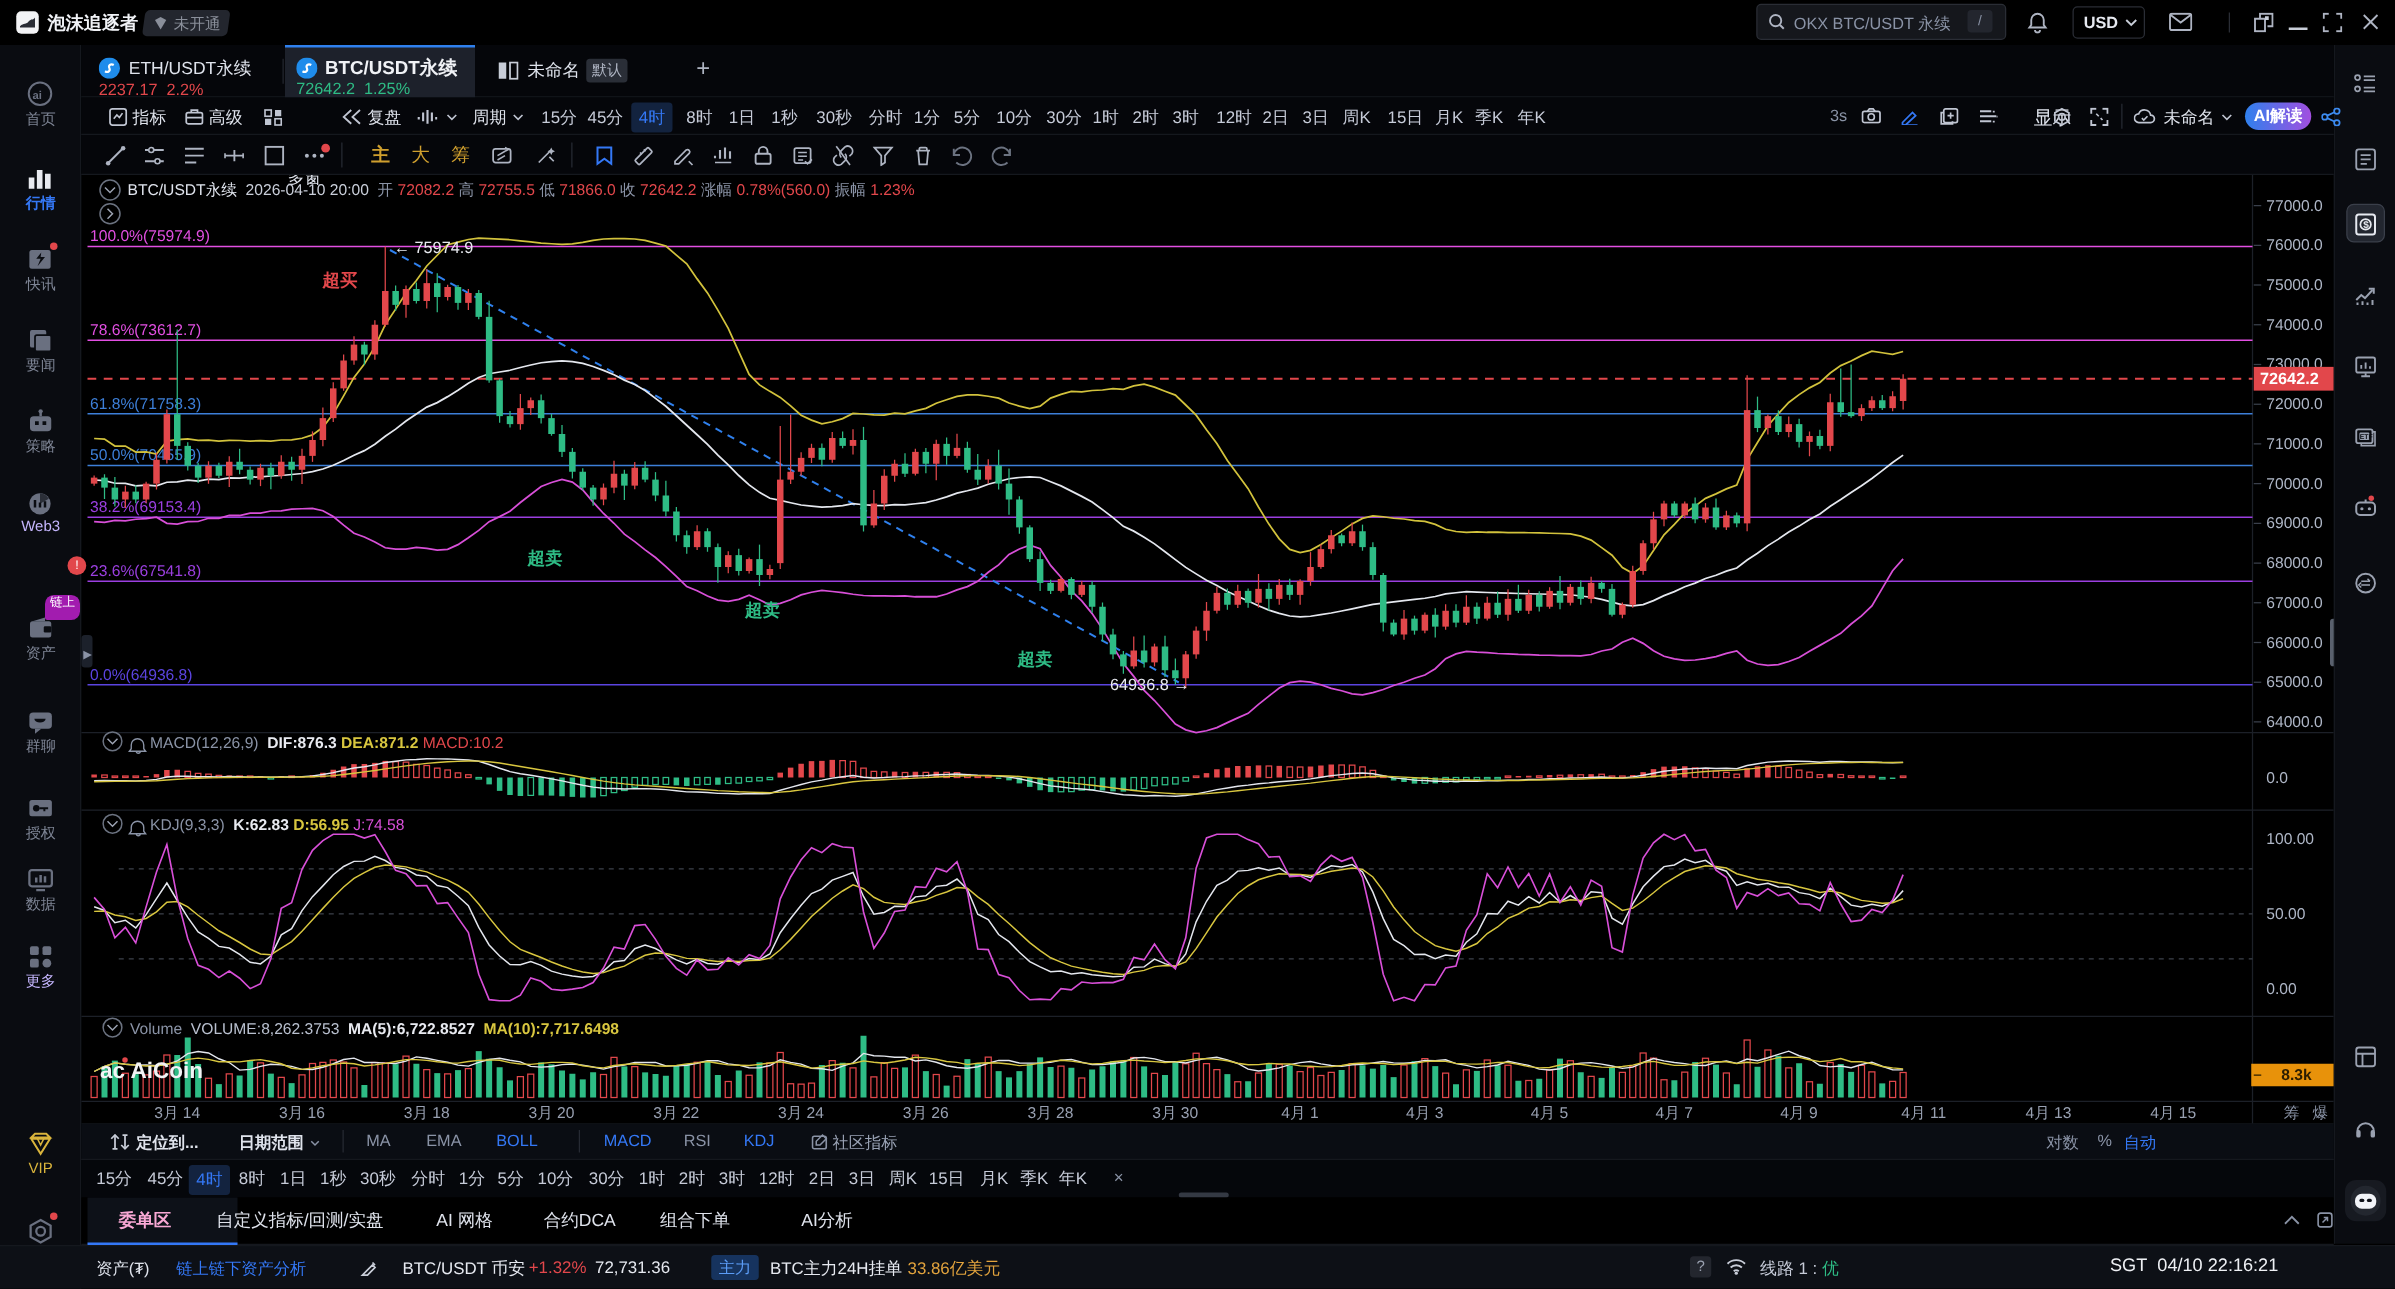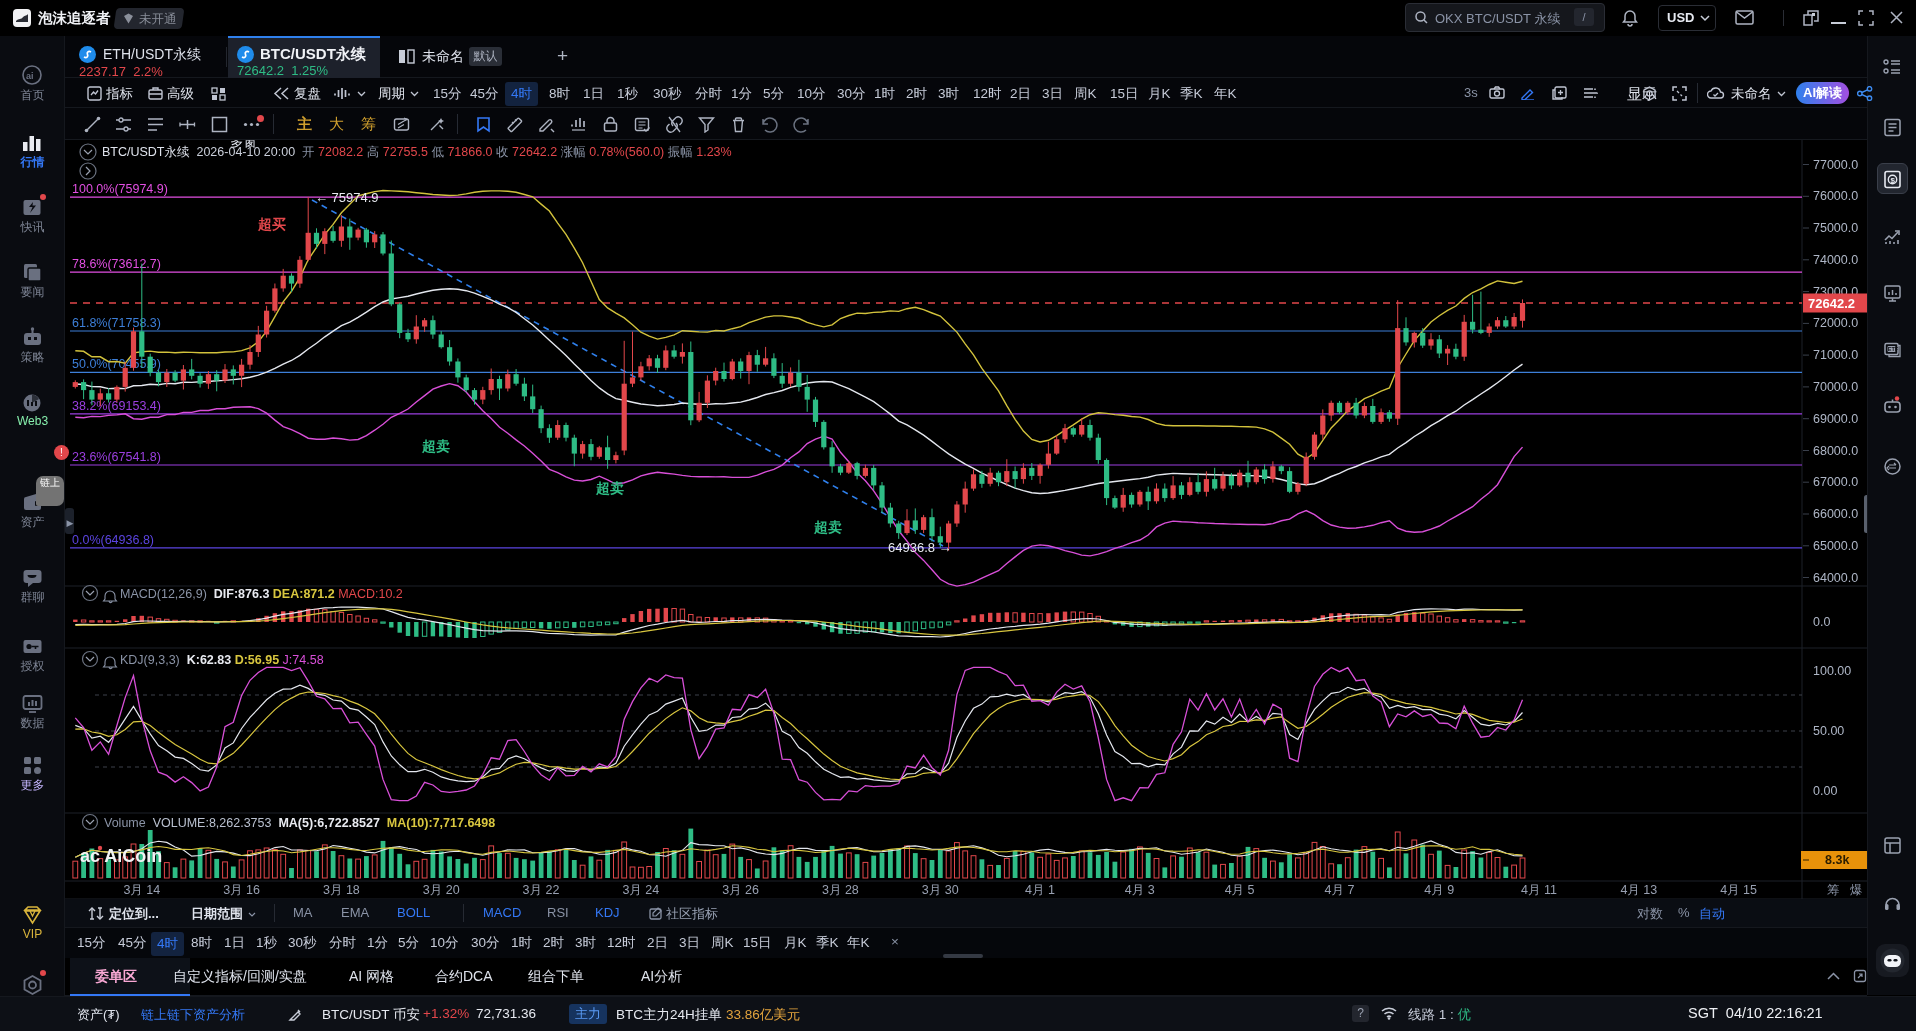--- a/index.html
+++ b/index.html
@@ -82,28 +82,28 @@
         <circle cx="11.5" cy="3" r="1.7" fill="#6a7080"></circle>
       </svg>
 <div class="abs" style="left:0;top:313px;width:65px;text-align:center;font-size:12px;color:#7d8494;">策略</div>
 <svg class="abs" style="left:21px;top:355px;" width="23" height="23">
         <circle cx="11" cy="12" r="8.5" fill="#6a7080"></circle>
         <path d="M11 12 L11 3.5 A 8.5 8.5 0 0 1 18 8 Z" fill="#2b2f38"></path>
         <rect x="6" y="9" width="2" height="6" fill="#0a0c11"></rect>
         <rect x="10" y="11" width="2" height="4" fill="#0a0c11"></rect>
         <rect x="14" y="10" width="2" height="5" fill="#0a0c11"></rect>
       </svg>
-<div class="abs" style="left:0;top:378px;width:65px;text-align:center;font-size:12px;color:#86efac;">Web3</div>
+<div class="abs" style="left:0;top:378px;width:65px;text-align:center;font-size:12px;color:#c4b5fd;">Web3</div>
 <svg class="abs" style="left:21px;top:455px;" width="23" height="23">
         <rect x="3" y="6" width="17" height="13" rx="2" fill="#6a7080"></rect>
         <rect x="14" y="10" width="6" height="5" rx="1" fill="#0a0c11"></rect>
         <path d="M5 6 l10 -3 v3" fill="#6a7080"></path>
       </svg>
 <div class="abs" style="left:0;top:478px;width:65px;text-align:center;font-size:12px;color:#7d8494;">资产</div>
-<div class="abs" style="left:36px;top:440px;width:28px;height:30px;background:#737373;border-radius:7px 7px 7px 2px;color:#fff;font-size:10px;text-align:center;line-height:14px;">链上</div>
+<div class="abs" style="left:36px;top:440px;width:28px;height:20px;background:#a21caf;border-radius:7px 7px 7px 2px;color:#fff;font-size:10px;text-align:center;line-height:14px;">链上</div>
 <svg class="abs" style="left:21px;top:530px;" width="23" height="23">
         <rect x="2.5" y="4" width="18" height="13" rx="3" fill="#6a7080"></rect>
         <path d="M7 17 v4 l5 -4 Z" fill="#6a7080"></path>
         <path d="M6.5 9 a 4.5 3 0 0 0 9 0" fill="#0a0c11"></path>
       </svg>
 <div class="abs" style="left:0;top:553px;width:65px;text-align:center;font-size:12px;color:#7d8494;">群聊</div>
 <svg class="abs" style="left:21px;top:599px;" width="23" height="23">
         <rect x="2.5" y="5" width="18" height="13" rx="2" fill="#6a7080"></rect>
         <circle cx="8" cy="11.5" r="2.6" fill="#0a0c11"></circle>
         <path d="M10.5 11.5 h7 m-3 0 v2.5" stroke="#0a0c11" stroke-width="1.6"></path>

